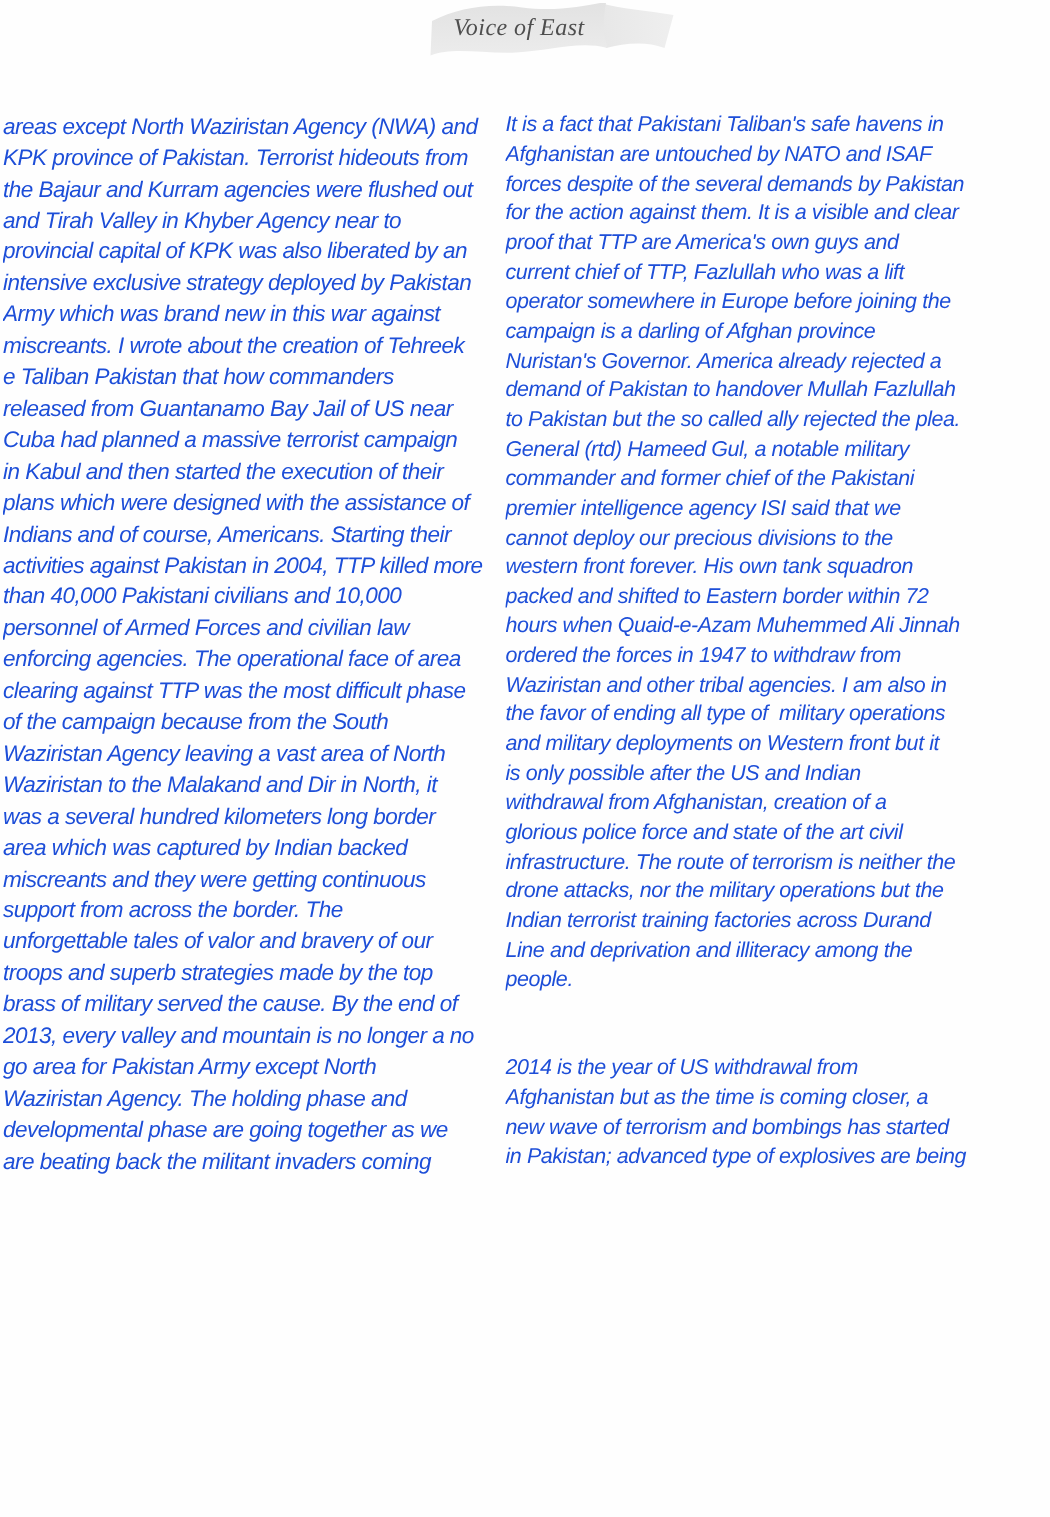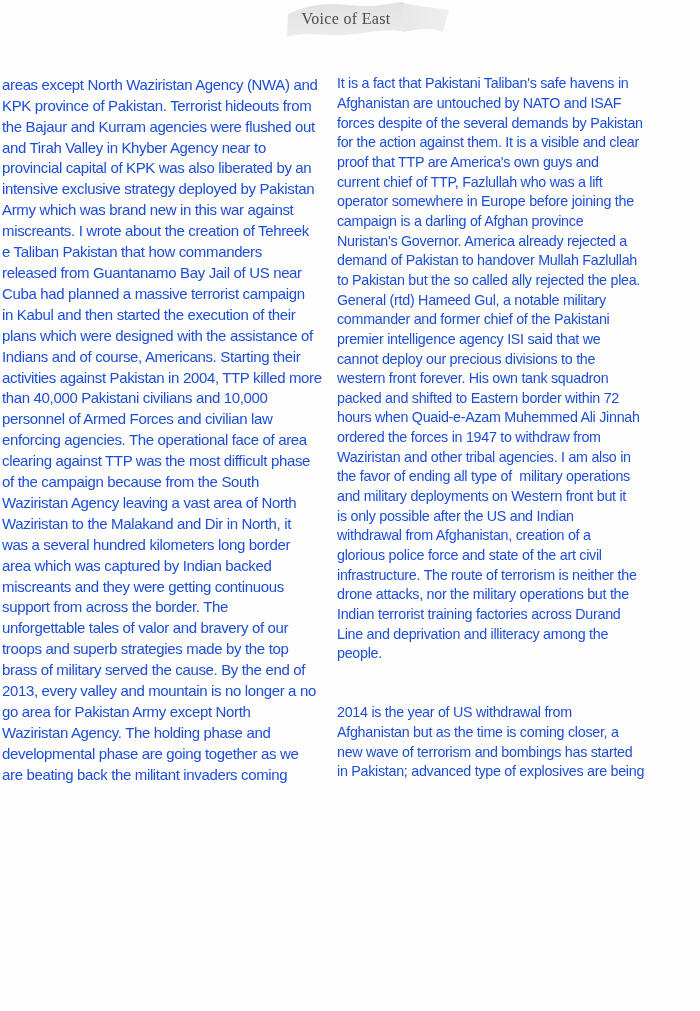--- a/index.html
+++ b/index.html
@@ -7,20 +7,21 @@
     padding: 0;
     background: #fefefe;
   }
   .page {
     position: relative;
     width: 700px;
     height: 783px;
     background: #fefefe;
     overflow: hidden;
     font-family: "Liberation Sans", sans-serif;
+    font-style: italic;
   }
   .banner {
     position: absolute;
     left: 286px;
     top: 1px;
     width: 166px;
     height: 38px;
   }
   .banner svg {
     position: absolute;

